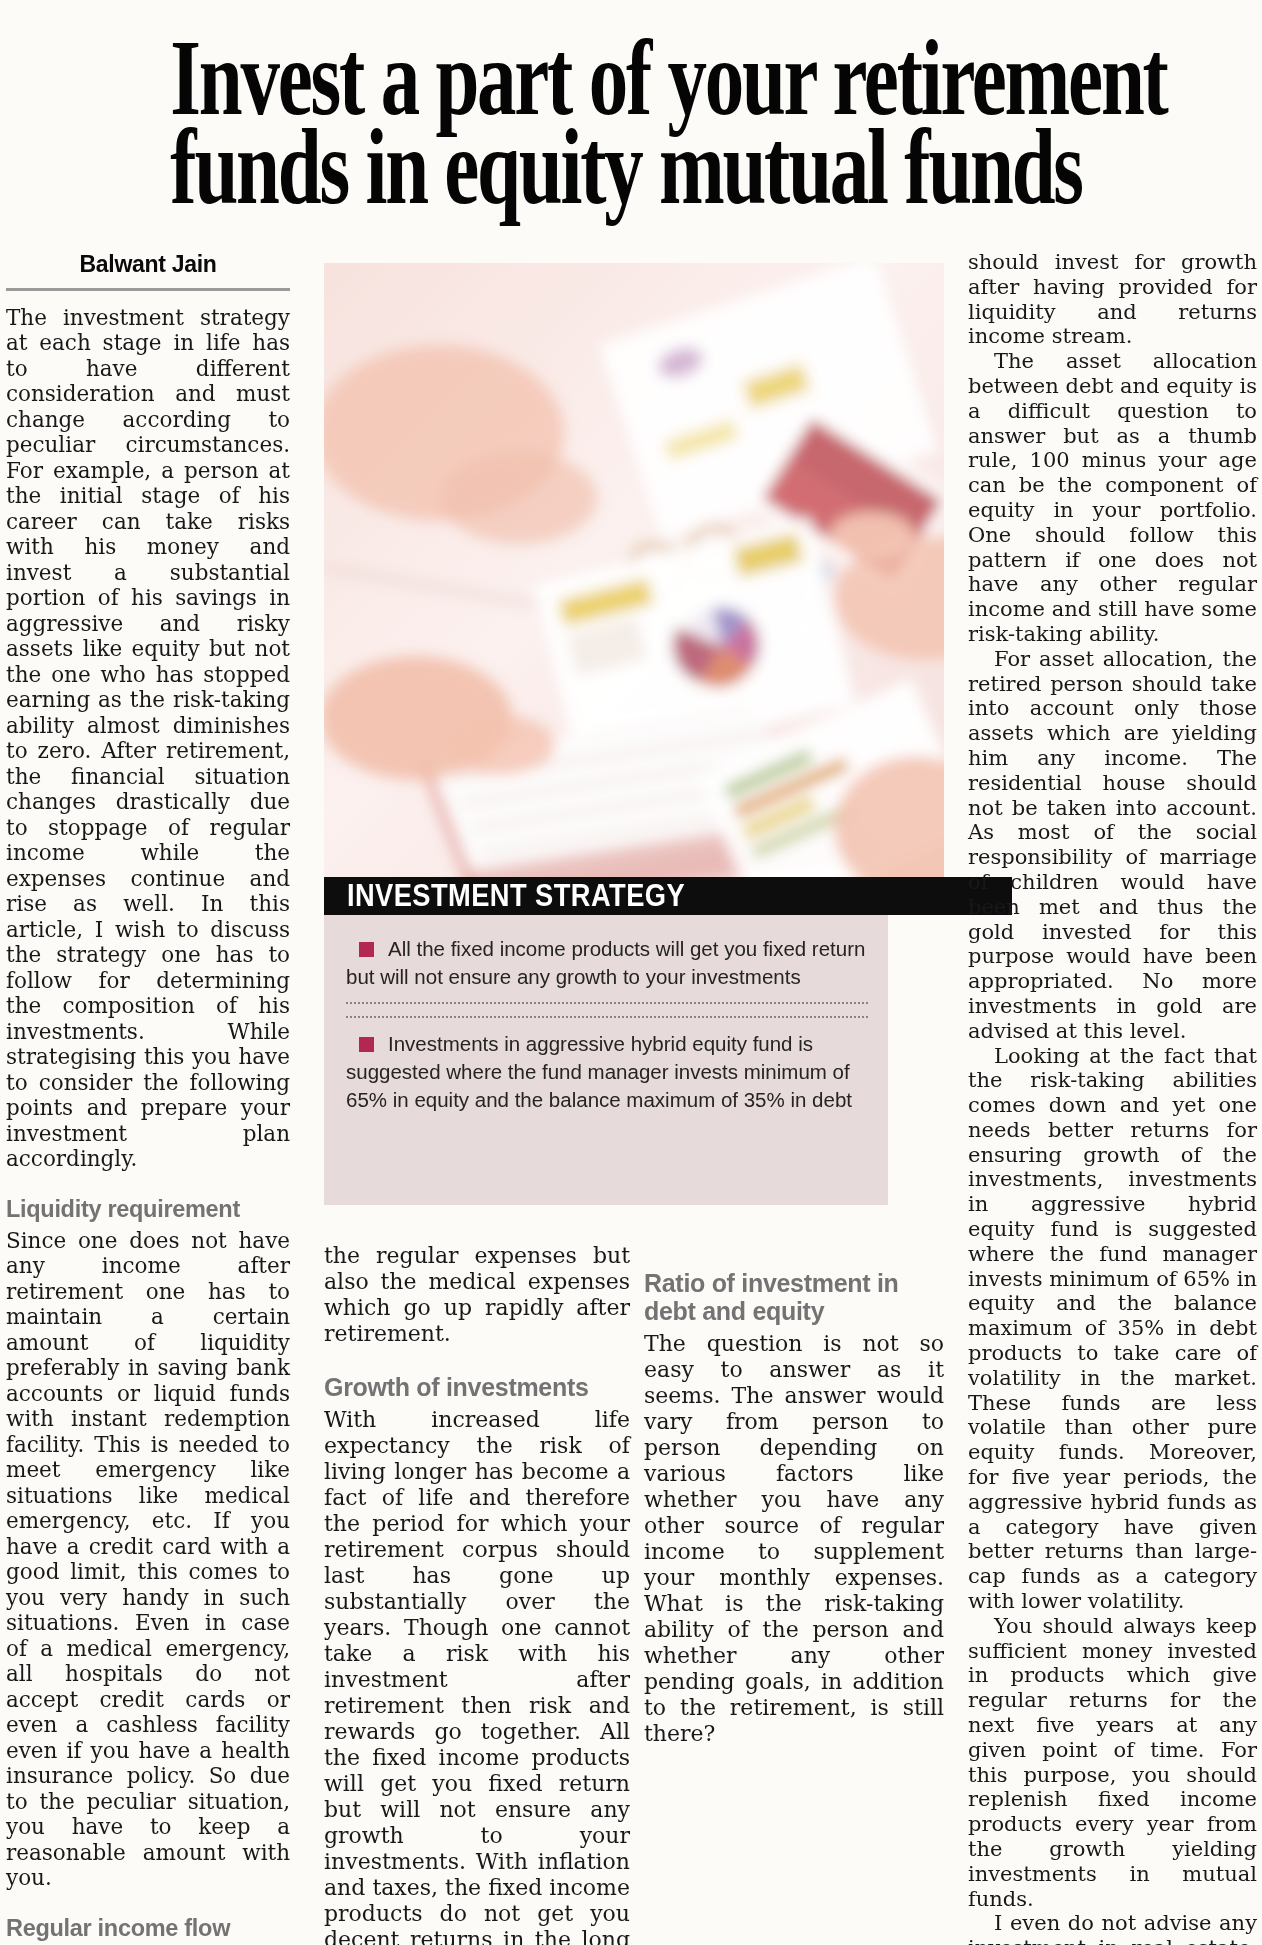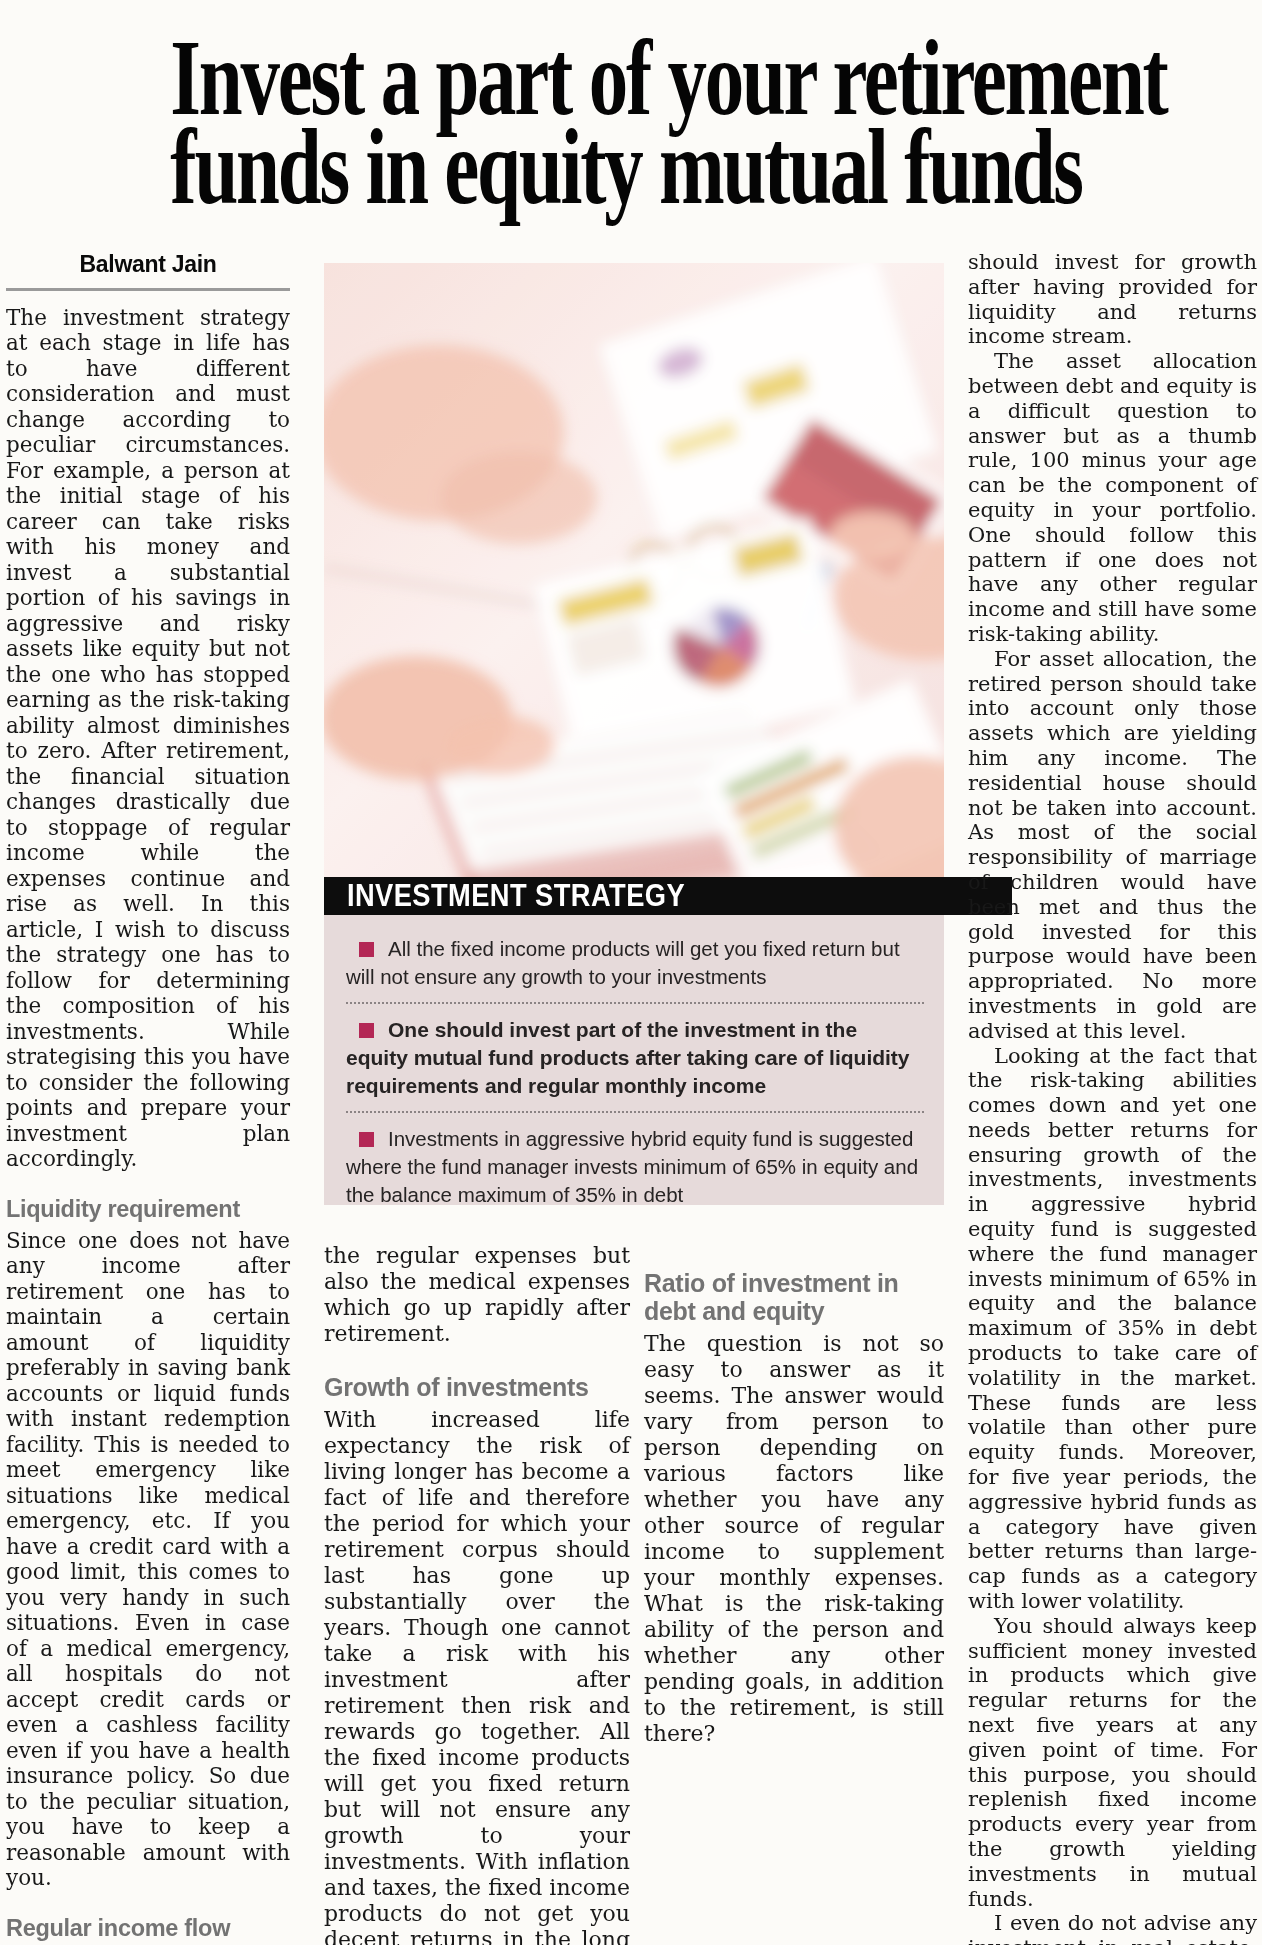--- a/index.html
+++ b/index.html
@@ -41,21 +41,21 @@
   .banner {
     position:absolute; left:324px; top:877px; width:688px; height:38px;
     background:#0d0d0d; display:flex; align-items:center; overflow:hidden;
   }
   .banner-text {
     display:inline-block; color:#ffffff; padding-left:26px;
     font:700 31px/34px "Liberation Sans", sans-serif; letter-spacing:0.5px;
     transform:scaleX(.88); transform-origin:0 50%; white-space:nowrap;
   }
   .sbox {
-    position:absolute; left:324px; top:915px; width:620px; height:290px;
+    position:absolute; left:324px; top:915px; width:564px; height:290px;
     background:#e6dada; box-sizing:border-box; padding:20px 20px 14px 22px;
     font-family:"Liberation Sans", sans-serif; font-size:20.5px; line-height:28px;
     color:#262323; text-align:left;
   }
   .bullet-item { margin:0; }
   .bullet-item.bold { font-weight:700; font-size:21px; }
   .sq {
     display:inline-block; width:15px; height:15px; background:#b32755;
     margin:0 14px 0 13px; vertical-align:baseline; position:relative; top:1px;
   }
@@ -152,21 +152,20 @@
     </svg>
   </div>
 
   <div class="banner">
     <span class="banner-text">INVESTMENT STRATEGY</span>
   </div>
 
   <div class="sbox">
     <div class="bullet-item"><span class="sq"></span><span>All the fixed income products will get you fixed return but will not ensure any growth to your investments</span></div>
     <div class="dotsep"></div>
-    <div class="bullet-item bold"><span class="sq"></span><span>One should invest part of the investment in the equity mutual fund products after taking care of liquidity requirements and regular monthly income</span></div>
     <div class="dotsep"></div>
     <div class="bullet-item"><span class="sq"></span><span>Investments in aggressive hybrid equity fund is suggested where the fund manager invests minimum of 65% in equity and the balance maximum of 35% in debt</span></div>
   </div>
 
   <div class="col col2">
     <p>the regular expenses but also the medical expenses which go up rapidly after retirement.</p>
     <div class="subhead">Growth of investments</div>
     <p>With increased life expectancy the risk of living longer has become a fact of life and therefore the period for which your retirement corpus should last has gone up substantially over the years. Though one cannot take a risk with his investment after retirement then risk and rewards go together. All the fixed income products will get you fixed return but will not ensure any growth to your investments. With inflation and taxes, the fixed income products do not get you decent returns in the long run. Retirement is not one post-goal but a continuing one. For ensuring growth of your investments</p>
   </div>
 

